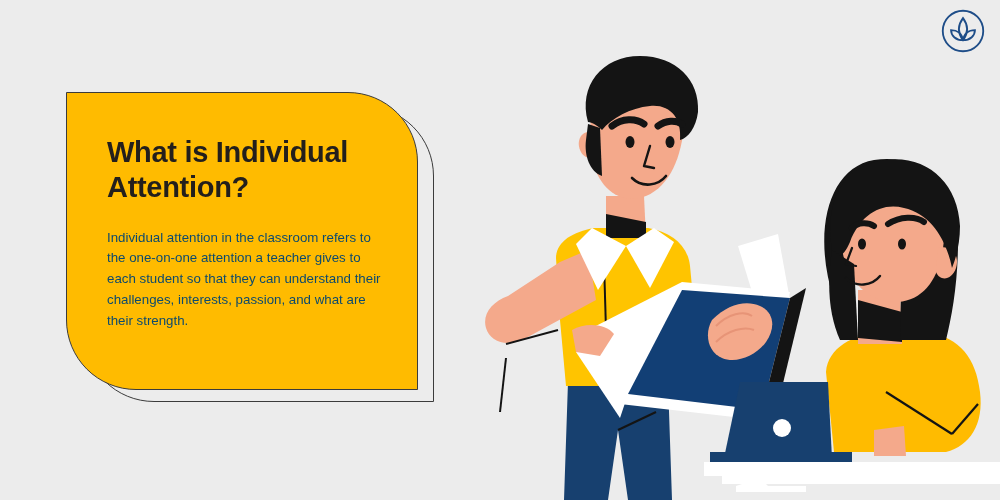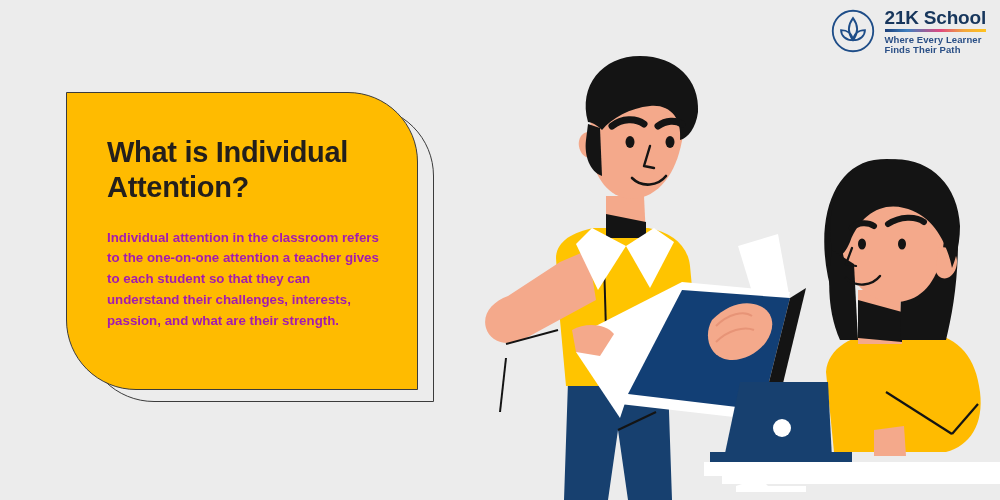--- a/index.html
+++ b/index.html
@@ -83,22 +83,22 @@
     font-size: 29px;
     line-height: 1.22;
     font-weight: bold;
     color: #231f1c;
     letter-spacing: -0.3px;
   }
   #card-body {
     margin: 22px 0 14px 0;
     font-size: 13.3px;
     line-height: 1.56;
-    font-weight: bold;
-    color: #a21caf;
+    font-weight: normal;
+    color: #0c4a6e;
     max-width: 290px;
   }
 
   
   #illustration {
     position: absolute;
     left: 460px;
     top: 0;
     width: 540px;
     height: 500px;
@@ -109,26 +109,20 @@
 
 <div id="stage">
 
   <div id="logo">
     <svg id="logo-mark" viewBox="0 0 100 100">
       <circle cx="50" cy="50" r="44" fill="none" stroke="#1e4d88" stroke-width="4"></circle>
       <path d="M50 22 C62 38 62 54 50 70 C38 54 38 38 50 22 Z" fill="none" stroke="#1e4d88" stroke-width="4"></path>
       <path d="M50 70 C34 70 24 60 24 48 C38 48 48 56 50 70 Z" fill="none" stroke="#1e4d88" stroke-width="4"></path>
       <path d="M50 70 C66 70 76 60 76 48 C62 48 52 56 50 70 Z" fill="none" stroke="#1e4d88" stroke-width="4"></path>
     </svg>
-    <div id="logo-text">
-      <div id="logo-name">21K School</div>
-      <div id="logo-rule"></div>
-      <div class="tagline">Where Every Learner</div>
-      <div class="tagline">Finds Their Path</div>
-    </div>
   </div>
 
   <div id="card-outline"></div>
 
   <div id="card">
     <h1 id="card-heading">What is Individual Attention?</h1>
     <p id="card-body">Individual attention in the classroom refers to the one-on-one attention a teacher gives to each student so that they can understand their challenges, interests, passion, and what are their strength.</p>
   </div>
 
   <svg id="illustration" viewBox="0 0 540 500">

